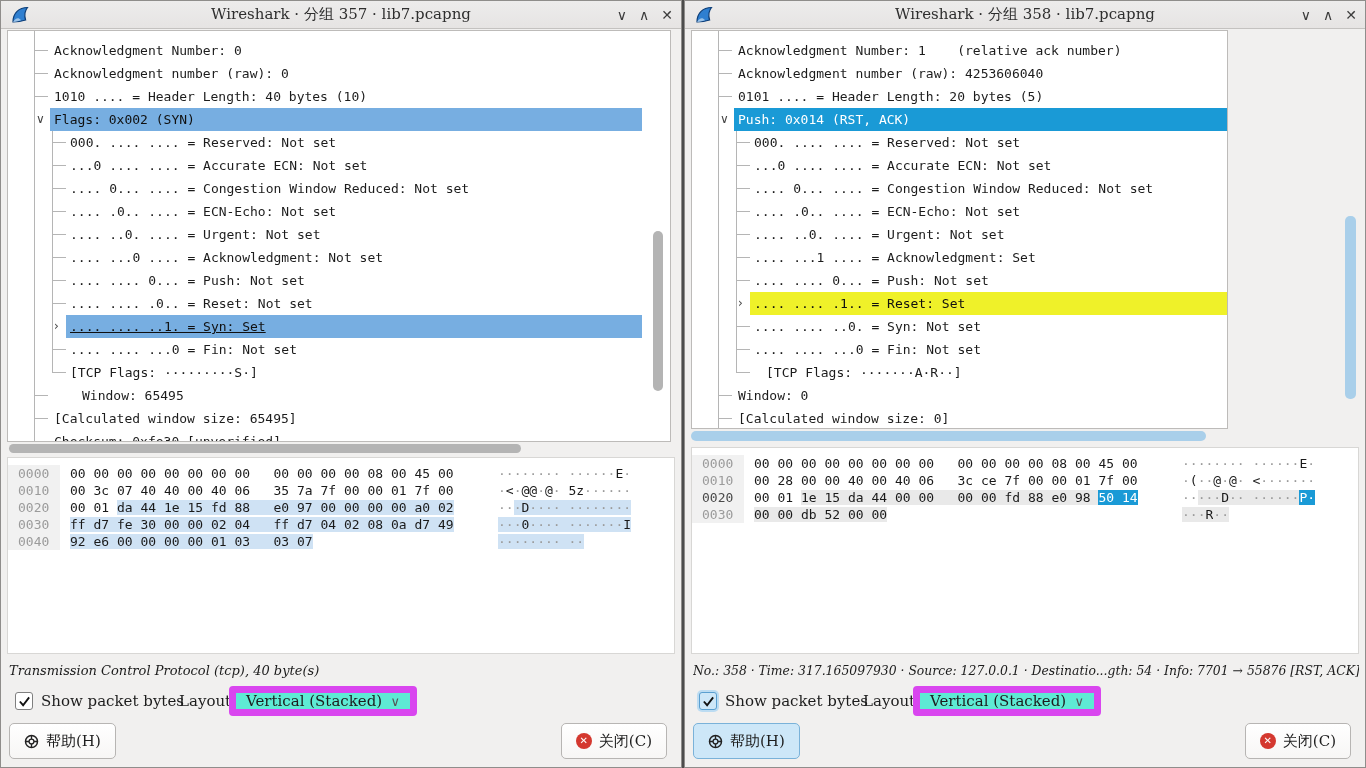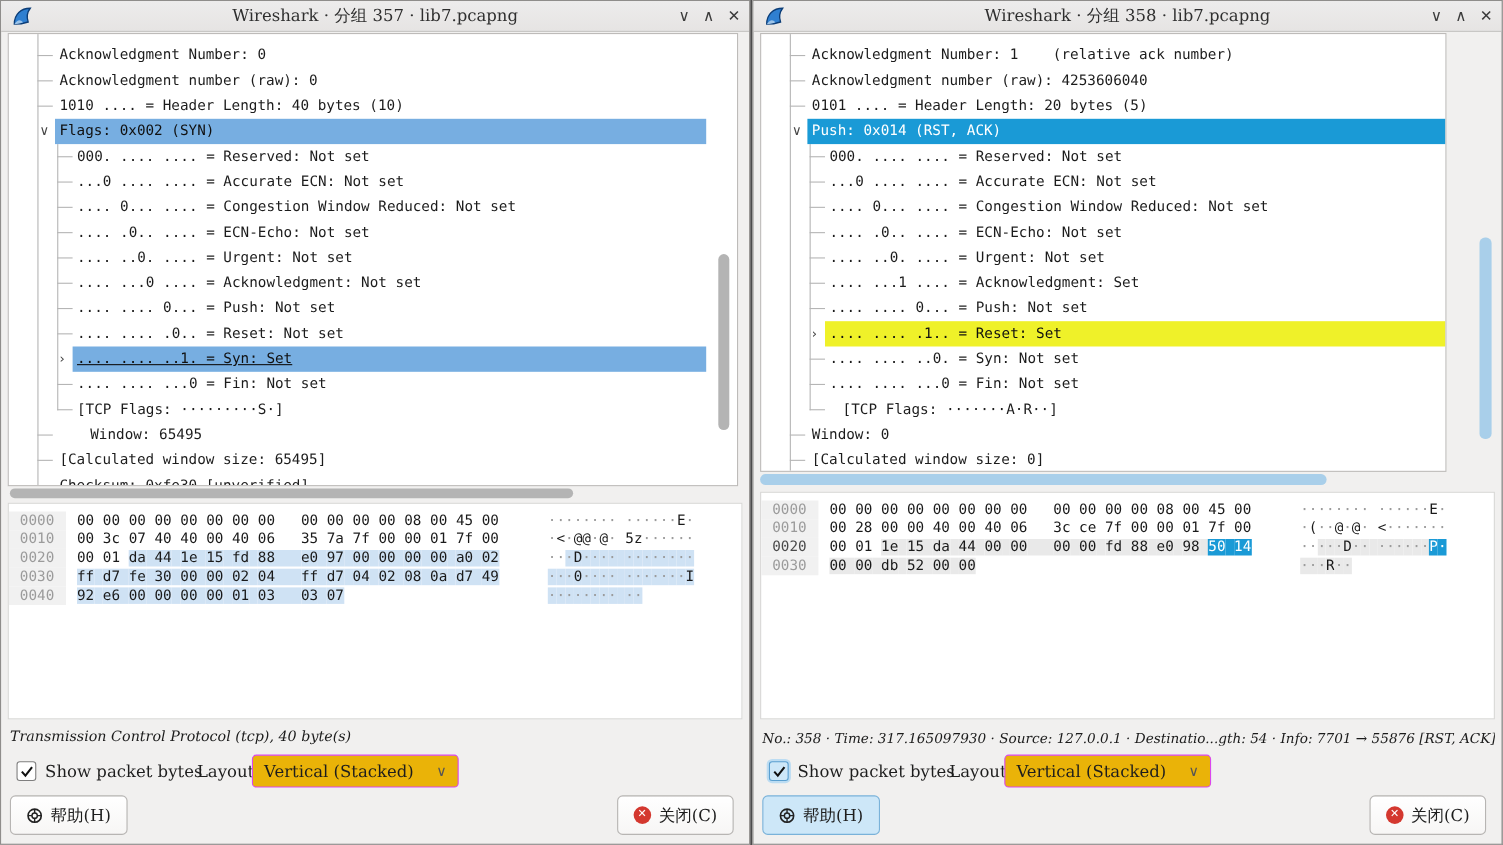--- a/index.html
+++ b/index.html
@@ -21,21 +21,21 @@
   
   .titlebar{position:absolute;left:0;top:0;right:0;height:28px;background:linear-gradient(#edecec,#e6e4e3);border-bottom:1px solid #c4c2c0;display:flex;align-items:center}
   .app-icon{position:absolute;left:10px;top:4px;width:20px;height:20px}
   .title-text{position:absolute;left:0;right:0;text-align:center;font-size:15px;color:#2e2e2e;white-space:nowrap}
   .win-controls{position:absolute;right:8px;top:0;height:28px;display:flex;align-items:center;gap:12px}
   .win-btn{font-size:14px;color:#3c3c3c;font-family:"DejaVu Sans","Liberation Sans",sans-serif;cursor:default;line-height:28px}
 
   
   .tree-panel{position:absolute;left:6px;top:29px;width:664px;background:#fff;border:1px solid #bdbbb9;overflow:hidden;padding-top:8px}
   .window.left .tree-panel{height:412px}
-  .window.right .tree-panel{height:399px;width:624px}
+  .window.right .tree-panel{height:399px;width:537px}
   .vline{position:absolute;width:1px;background:var(--guide)}
   .trow{position:relative;height:23px;font-family:var(--mono);font-size:13px;color:#1c1c1c;white-space:pre}
   .tdash{position:absolute;top:11px;height:1px;width:14px;background:var(--guide)}
   .chev{position:absolute;top:0;height:23px;line-height:23px;font-family:"DejaVu Sans","Liberation Sans",sans-serif;font-size:12px;color:#444}
   .bar{position:absolute;top:0;bottom:0;line-height:23px;padding-left:4px;right:0}
   .window.left .bar{right:28px}
   .hl-active{background:var(--sel-active);color:#fff}
   .hl-inactive{background:var(--sel-inactive);color:#101010}
   .hl-yellow{background:var(--sel-yellow);color:#101010}
 
@@ -60,21 +60,21 @@
 
   
   .statusline{position:absolute;left:8px;right:6px;top:662px;font-style:italic;font-size:13px;color:#1b1b1b;white-space:nowrap;overflow:hidden}
   .window.right .statusline{font-size:12.4px}
   .controls-row{position:absolute;left:0;right:0;top:684px;height:34px}
   .checkbox{position:absolute;left:14px;top:7px;width:18px;height:18px;background:#fff;border:1px solid #7f7f7f;border-radius:3px;display:flex;align-items:center;justify-content:center}
   .window.right .checkbox{background:#cde7f8;border-color:#5a9fd0;box-shadow:0 0 0 2px #bcdcf2}
   .checkbox svg{width:13px;height:13px}
   .cb-label{position:absolute;left:40px;top:0;line-height:32px;font-size:15px;color:#1d1d1d}
   .layout-label{position:absolute;left:178px;top:0;line-height:32px;font-size:15px;color:#1d1d1d}
-  .dropdown{position:absolute;left:228px;top:1px;width:188px;height:30px;background:#eab308;border:1px solid #d946ef;border-radius:4px;display:flex;align-items:center}
+  .dropdown{position:absolute;left:228px;top:1px;width:188px;height:30px;background:#5eead4;border:7px solid #d946ef;border-radius:4px;display:flex;align-items:center}
   .dropdown .val{padding-left:10px;font-size:15px;color:#1d1d1d}
   .dropdown .dd-chev{position:absolute;right:10px;font-family:"DejaVu Sans","Liberation Sans",sans-serif;font-size:13px;color:#555}
   .btnrow{position:absolute;left:0;right:0;top:722px;height:40px}
   .btn{position:absolute;top:0;height:36px;background:linear-gradient(#ffffff,#f7f6f5);border:1px solid #b7b5b3;border-radius:5px;display:flex;align-items:center;justify-content:center;gap:7px;font-family:var(--ui-font);font-size:15px;color:#1d1d1d;padding:0 14px}
   .btn.help{left:8px;min-width:88px}
   .window.right .btn.help{background:#cde7f8;border-color:#7ab2d9}
   .btn.close-btn{right:14px;min-width:80px}
   .close-ico{width:16px;height:16px;border-radius:50%;background:#d4382f;color:#fff;font-size:10px;line-height:16px;text-align:center;font-family:"DejaVu Sans","Liberation Sans",sans-serif}
   .help-ico{width:15px;height:15px}
 </style>

